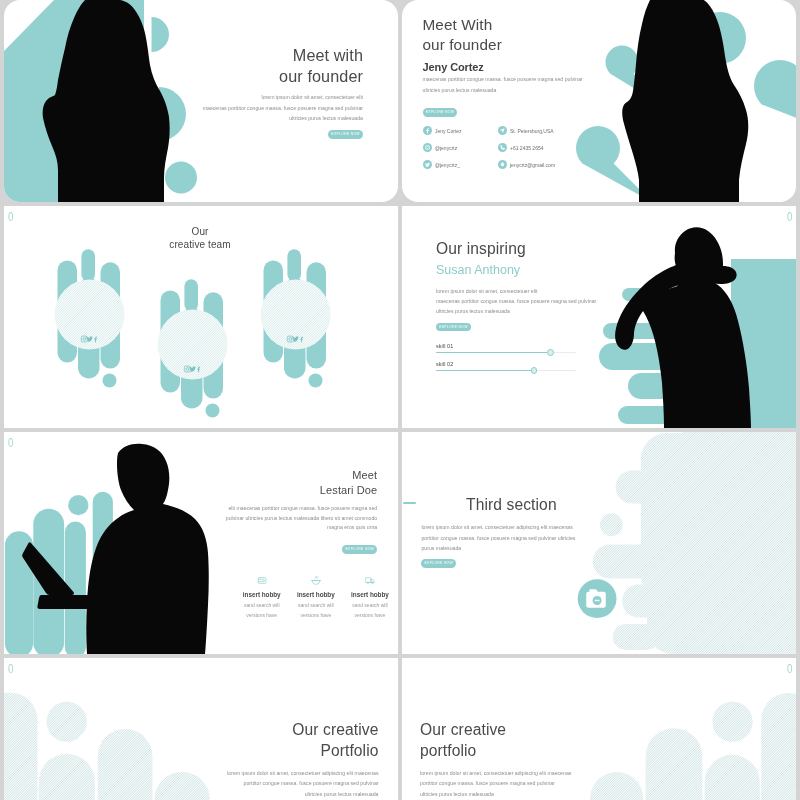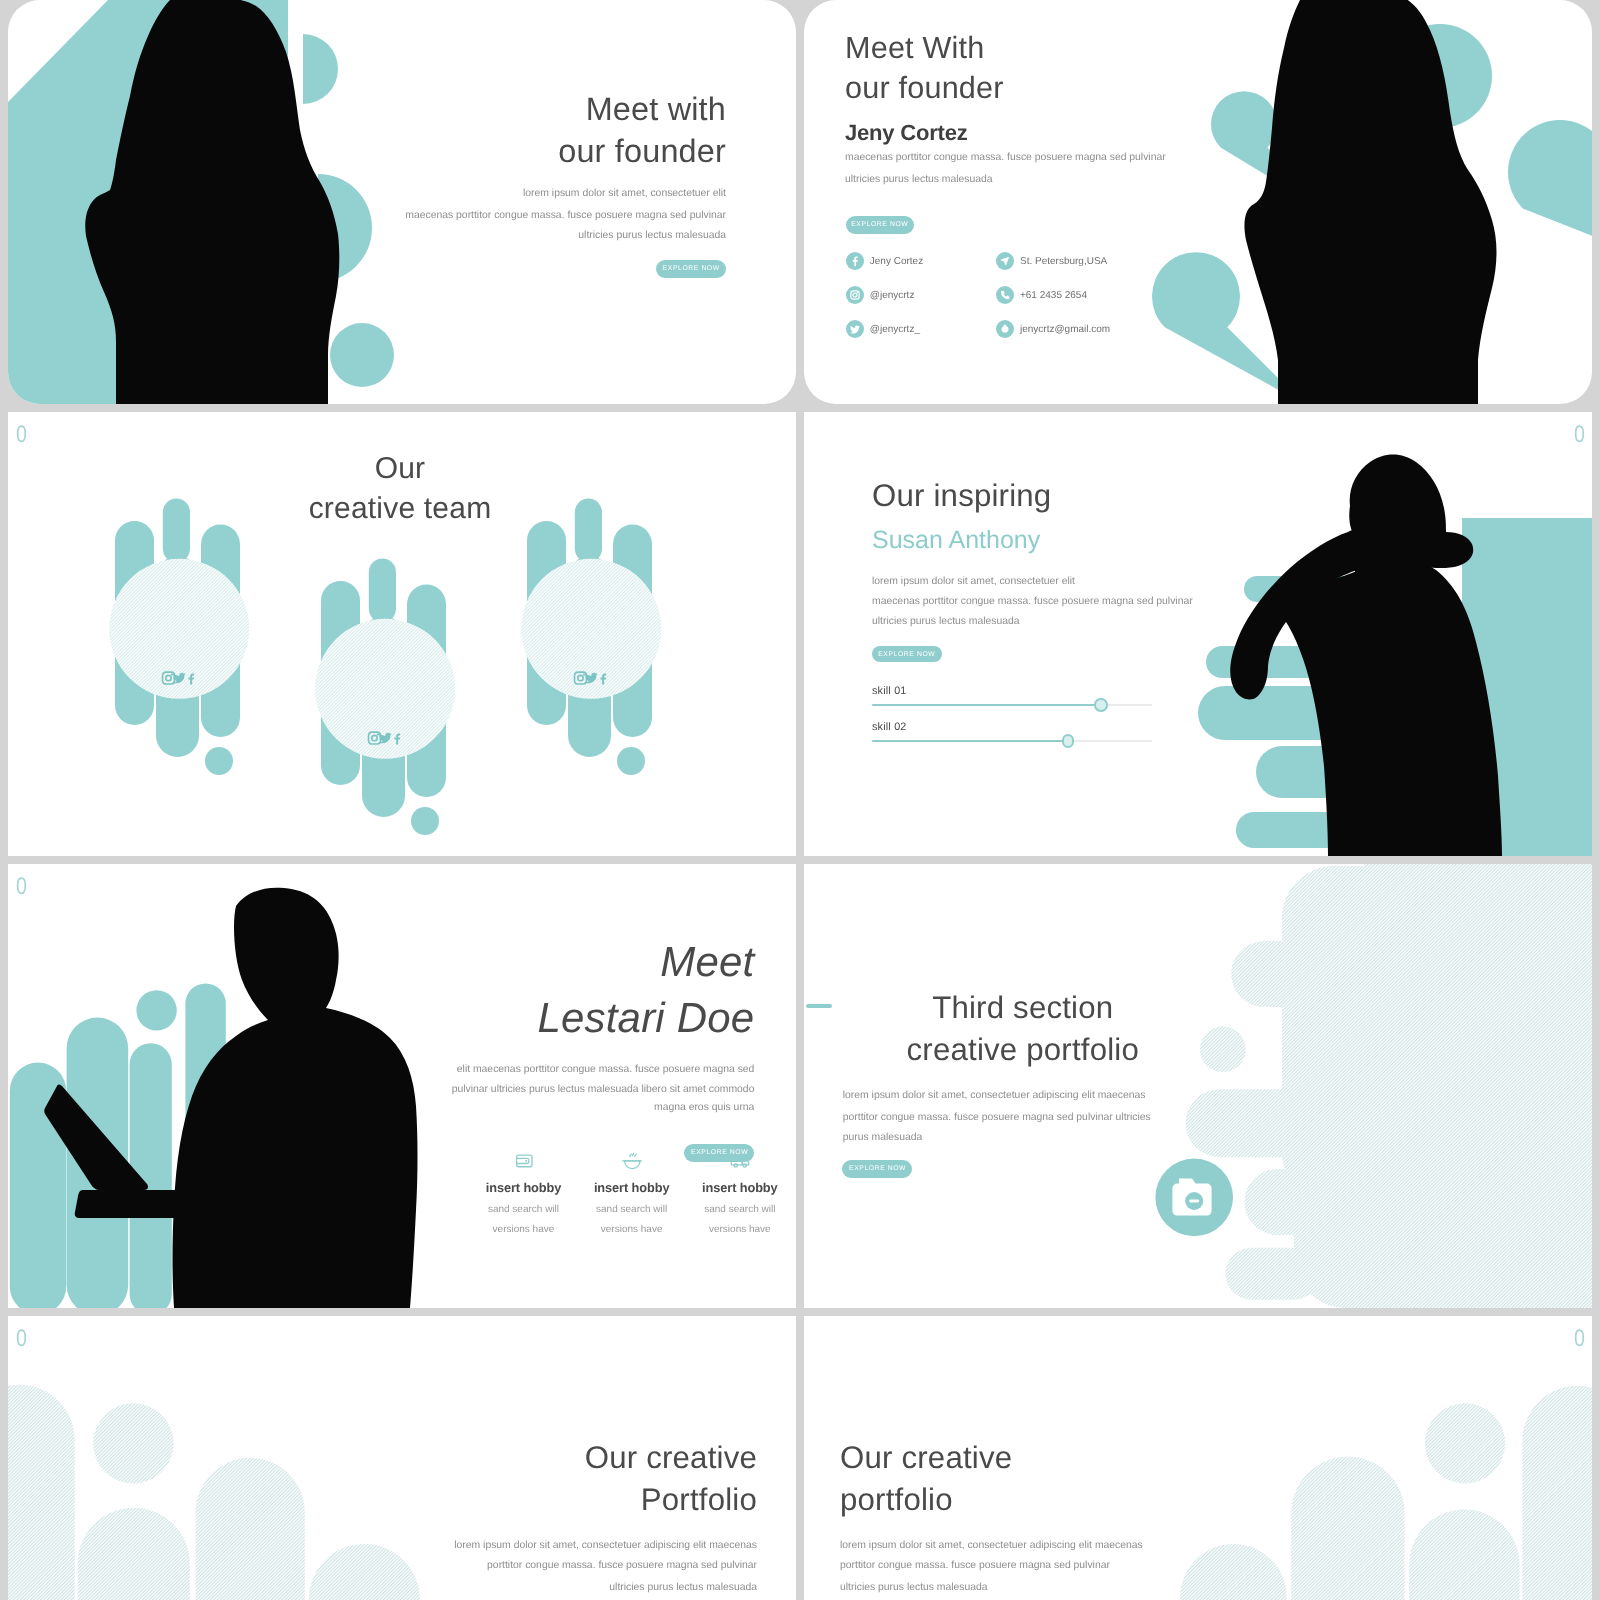--- a/index.html
+++ b/index.html
@@ -41,37 +41,37 @@
   .s2-text{position:absolute;left:20.5px;top:35px;width:200px;text-align:left;z-index:3;}
   .s2-text .h1{font-size:15.3px;line-height:1.33;}
   .sub{font-size:11px;font-weight:700;color:#3f3f3f;margin-top:5px;letter-spacing:-0.1px;}
   .s2-text .body{margin:1.5px 0 0 0;line-height:2.13;}
   .s2-text .btn{margin-top:12px;}
   .contacts{margin-top:5px;display:grid;grid-template-columns:75.1px 100px;grid-auto-rows:17.2px;}
   .ci{display:flex;align-items:center;gap:3.5px;}
   .cic{display:block;width:8.9px;height:8.9px;flex:0 0 auto;}
   .cit{font-size:5px;color:#6f6f6f;letter-spacing:0;}
 
-  .s3-title{position:absolute;left:-2px;right:0;top:18.5px;text-align:center;font-size:15px;line-height:1.335;}
+  .s3-title{position:absolute;left:-2px;right:0;top:18.5px;text-align:center;font-size:10px;line-height:1.335;}
 
   .s4-text{position:absolute;left:23px;top:32.7px;width:180px;z-index:3;margin-left:11px;}
   .s4-text .h1{font-size:15.6px;line-height:1.34;}
   .sub2{font-size:12.5px;color:#8ccccb;margin-top:3px;letter-spacing:0;}
   .s4-text .body{margin:9px 0 0 0;line-height:1.95;}
   .s4-text .btn{margin-top:6.5px;}
   .skills{margin-top:11.5px;}
   .skill{margin-bottom:7.5px;position:relative;}
   .sklabel{font-size:5.4px;color:#4a4a4a;margin-bottom:3px;letter-spacing:0.1px;}
   .sktrack{position:relative;width:140px;height:1.6px;background:#eceaea;border-radius:1px;}
   .skfill{position:absolute;left:0;top:0;height:1.6px;background:#8fcecd;border-radius:1px;}
   .skknob{position:absolute;top:-2.6px;width:6.8px;height:6.8px;margin-left:-3.4px;border-radius:50%;
           background:#d9efee;border:1.3px solid #8fcecd;box-sizing:border-box;}
 
   .s5-text{position:absolute;right:20.8px;top:36px;width:158px;text-align:right;z-index:3;}
-  .s5-text .h1{font-size:21px;line-height:1.35;font-style:italic;}
+  .s5-text .h1{font-size:11px;line-height:1.35;}
   .s5-text .body{margin:6.5px 0 0 0;line-height:1.85;}
   .s5-text .btn{margin-top:12px;margin-left:auto;}
   .hobbies{position:absolute;left:230.7px;top:143.2px;width:166px;display:flex;z-index:3;}
   .hobby{width:54.1px;text-align:center;}
   .hicon{display:block;margin:0 auto 5.5px;width:10.3px;height:10.3px;}
   .htitle{font-size:6.4px;color:#4a4a4a;font-weight:700;letter-spacing:-0.05px;}
   .hline{font-size:5px;color:#9a9a9a;margin-top:4.1px;}
 
   .s6-text{position:absolute;left:19.4px;top:63px;width:180px;z-index:3;}
   .s6-dash{position:absolute;left:-18px;top:7px;width:12.4px;height:2.2px;border-radius:1.1px;background:#8fcecd;}
@@ -479,21 +479,20 @@
           <path d="M187.5 157.3 h6.5 l1.8 2.5 h5.6 a2.4 2.4 0 0 1 2.4 2.4 v11.2 a2.4 2.4 0 0 1 -2.4 2.4 h-14.8 a2.4 2.4 0 0 1 -2.4 -2.4 v-11.2 a2.4 2.4 0 0 1 2.4 -2.4 h0.9 z"></path>
           <circle cx="195.1" cy="168.5" r="4.5" fill="#8fcecd"></circle>
           <rect x="192.6" y="167.7" width="5" height="1.5" rx="0.7" fill="#ffffff"></rect>
         </g>
       </g>
     </svg>
     <div class="s6-text">
       <div class="s6-dash"></div>
       <div class="h1">
         <div>Third section</div>
-        <div>creative portfolio</div>
       </div>
       <div class="body">
         <div>lorem ipsum dolor sit amet, consectetuer adipiscing elit maecenas</div>
         <div>porttitor congue massa. fusce posuere magna sed pulvinar ultricies</div>
         <div>purus malesuada</div>
       </div>
       <div class="btn">EXPLORE NOW</div>
     </div>
   </div>
     </div>

